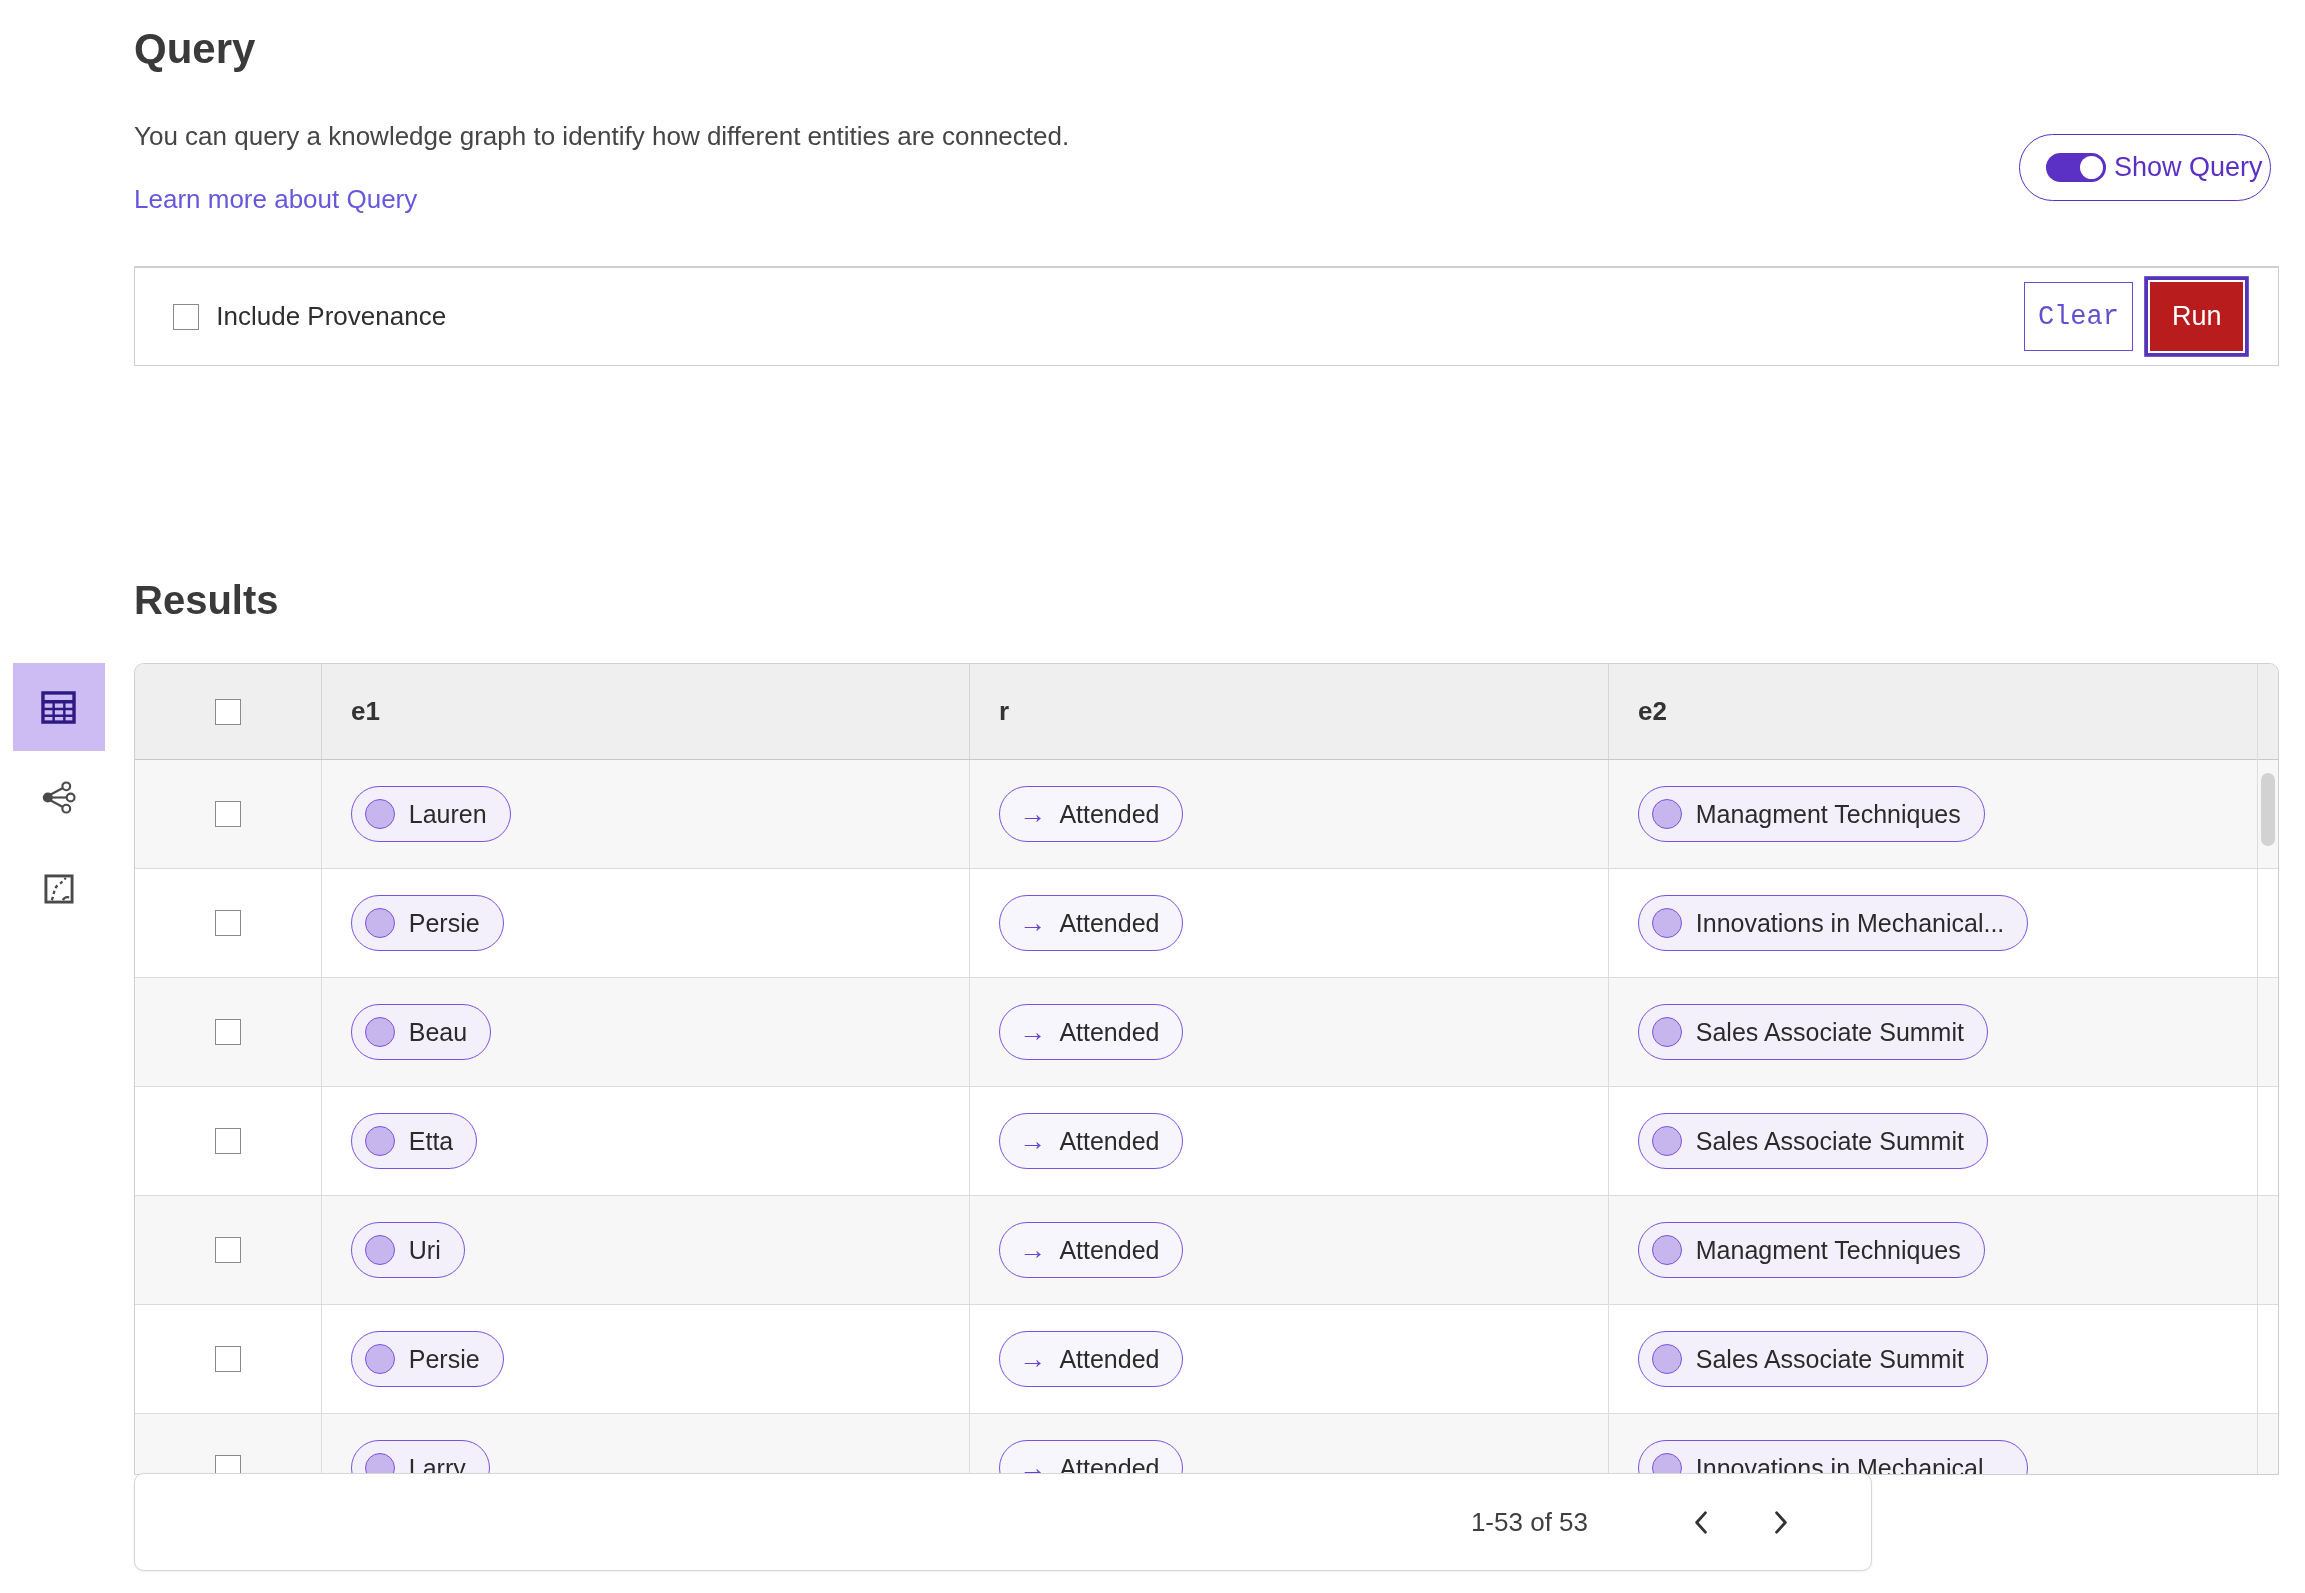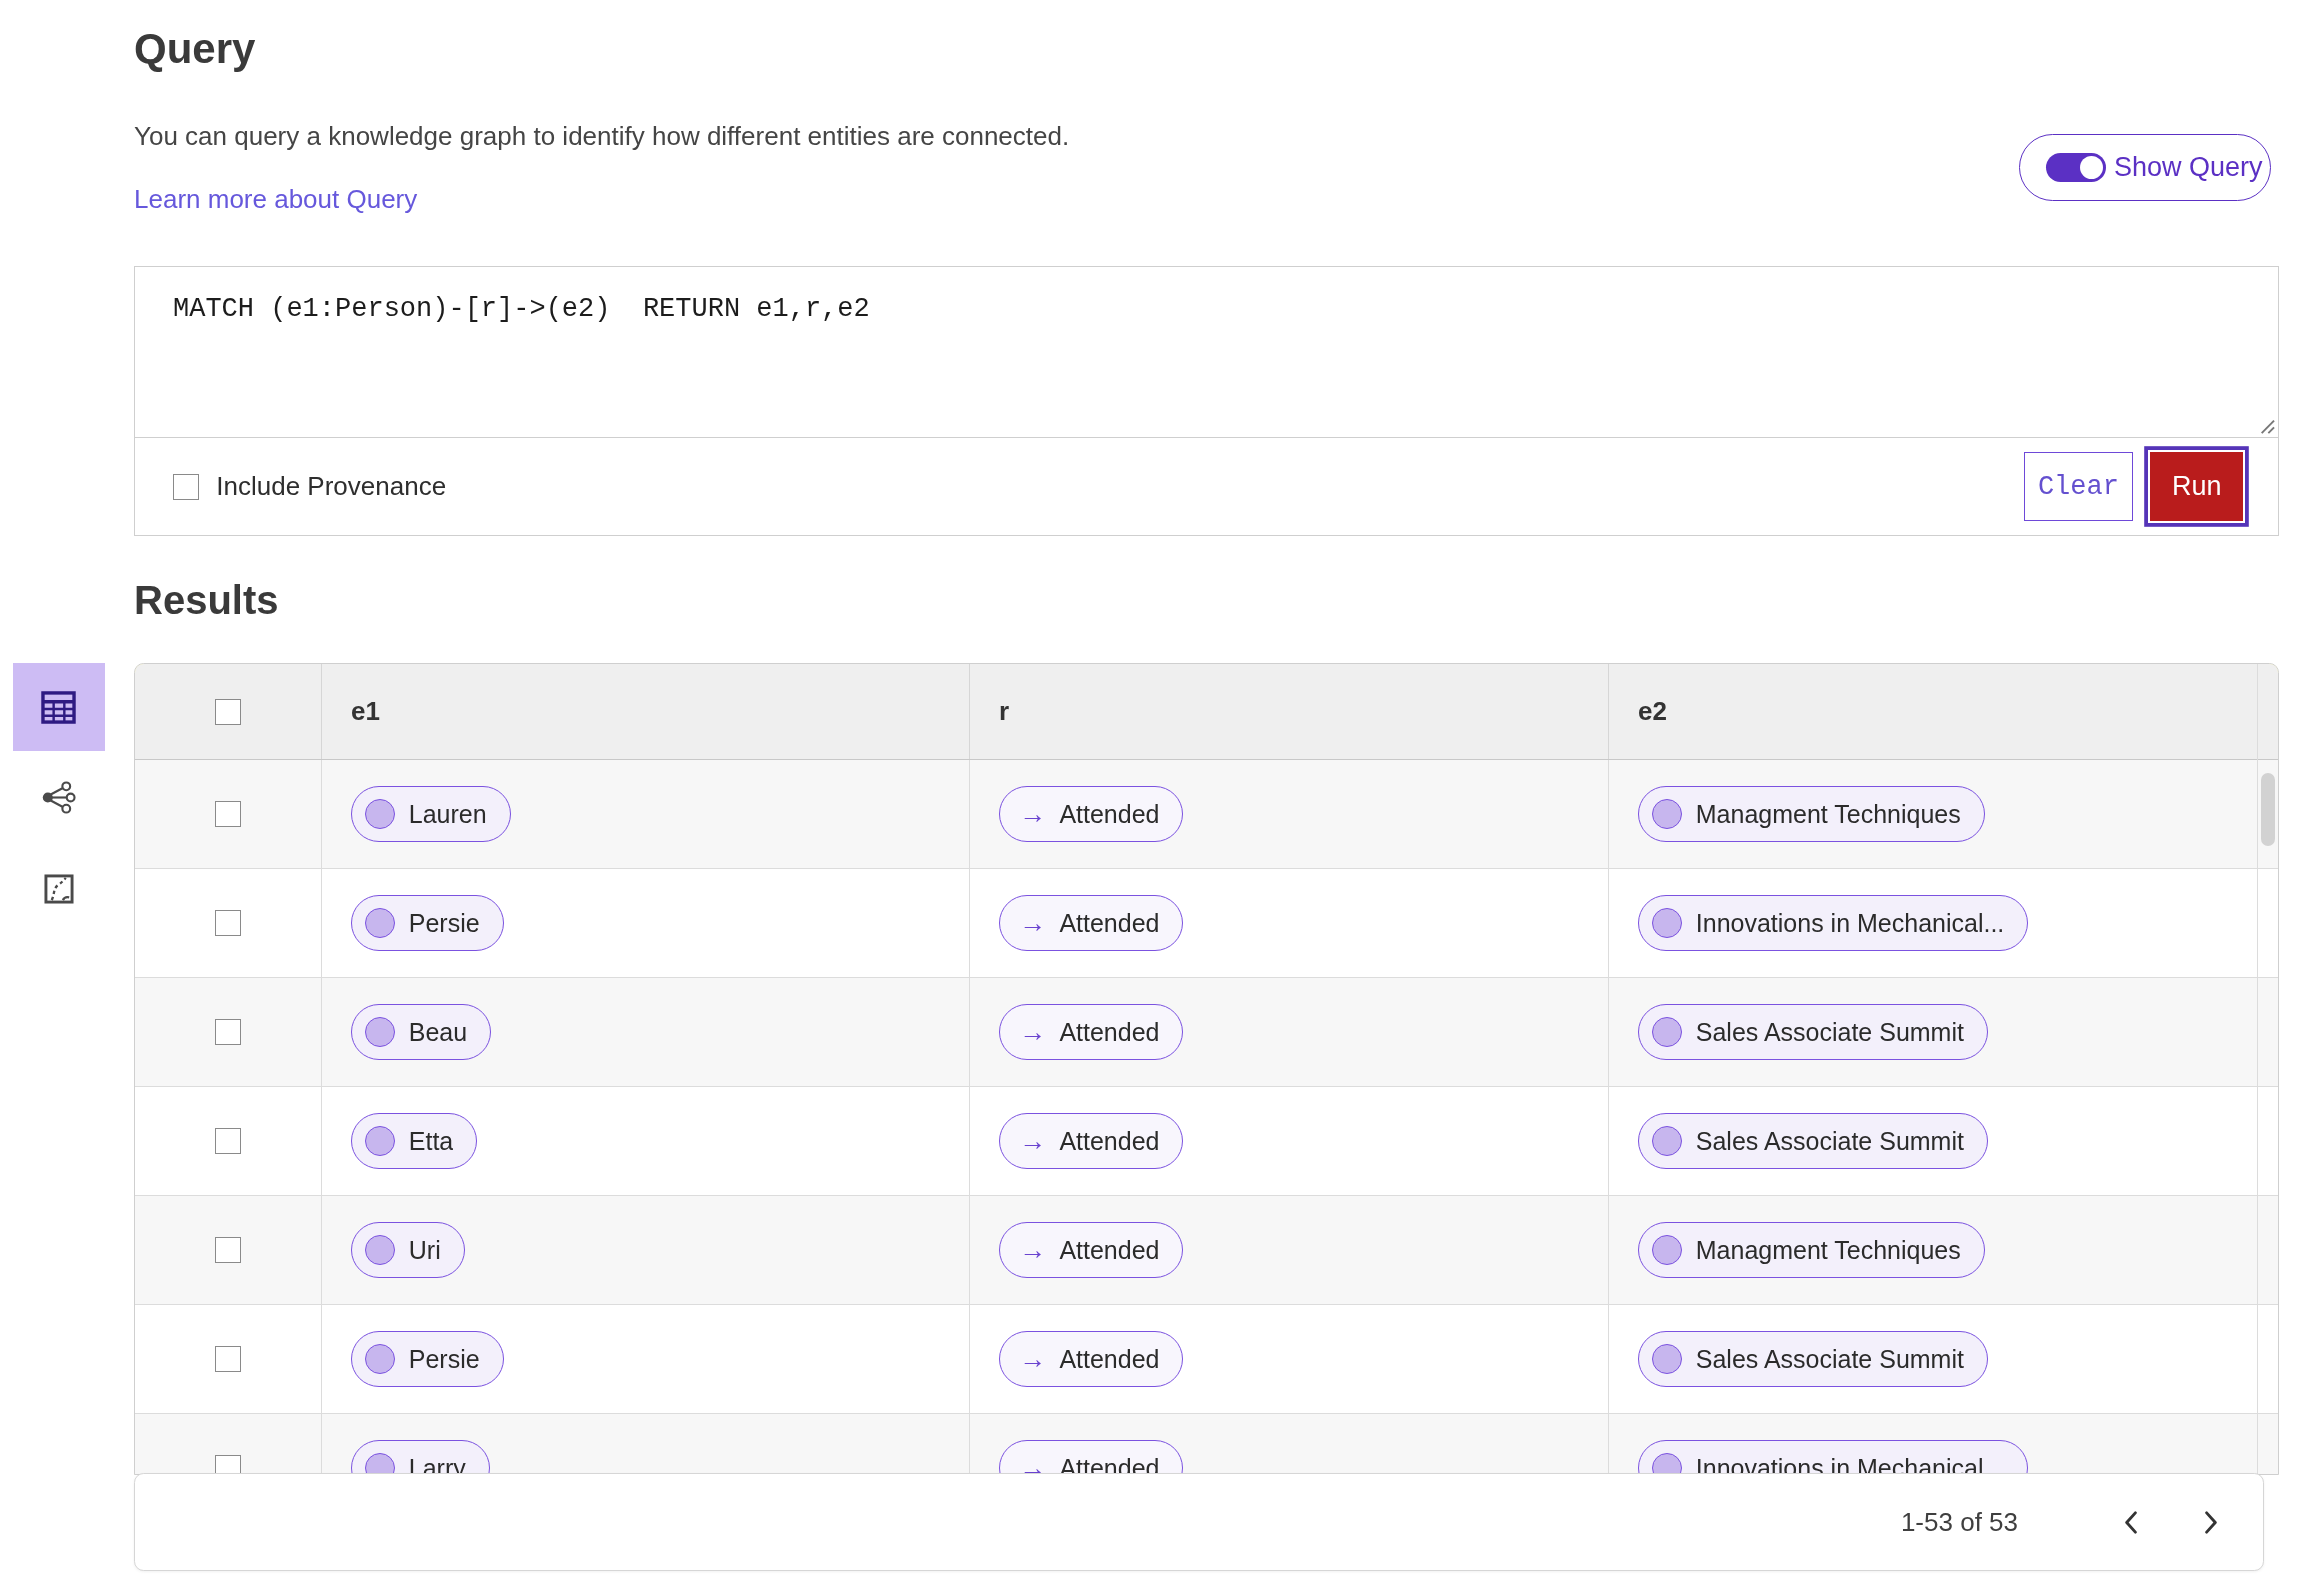--- a/index.html
+++ b/index.html
@@ -56,50 +56,43 @@
     border-radius: 29px; padding: 0 23px 0 13.4px; cursor: pointer; max-width: 96%; }
   .pill.entity { background: #f3f0fb; }
   .pill.relation { background: #f8f6fd; padding-left: 19px; }
   .dot { width: 30px; height: 30px; border-radius: 50%; background: #c7b6ee; border: 1.9px solid #7b52e0; flex: none; }
   .pill-label { font-size: 25px; color: #2b2b2b; margin-left: 13.4px; white-space: nowrap; overflow: hidden; }
   .arrow { font-size: 27px; color: #6a43d0; flex: none; }
 
   .scroll-track { position: absolute; top: 0; right: 0; width: 21px; height: 100%; border-left: 1px solid #dcdcdc; }
   .scroll-thumb { position: absolute; top: 109px; right: 2.9px; width: 14.4px; height: 73px; background: #d2d2d2; border-radius: 7.7px; cursor: pointer; }
 
-  .pagination-bar { position: absolute; left: 134px; top: 1473px; width: 2130px; height: 98px; background: #fff;
+  .pagination-bar { position: absolute; left: 134px; top: 1473px; width: 1738px; height: 98px; background: #fff;
     border: 1px solid #d6d6d6; border-radius: 9.6px; box-shadow: 0 1px 2.9px rgba(0,0,0,0.06);
-    display: flex; align-items: center; justify-content: flex-end; padding-right: 32px; }
+    display: flex; align-items: center; justify-content: flex-end; padding-right: 70px; }
   .page-range { font-size: 26px; color: #3f3f3f; margin-right: 92px; }
   .page-btn { width: 42px; height: 42px; background: transparent; border: none; cursor: pointer;
     display: flex; align-items: center; justify-content: center; }
   .page-btn + .page-btn { margin-left: 37px; }
 </style>
 </head>
 <body>
 
 <h1 class="page-title">Query</h1>
 <div class="query-desc">You can query a knowledge graph to identify how different entities are connected.</div>
 <a class="query-link">Learn more about Query</a>
 
 <div class="show-query-btn">
   <span class="toggle">
       <span class="toggle-knob"></span>
     </span>
   <span class="show-query-label">Show Query</span>
 </div>
 
 <div class="query-box">
-  <div class="query-editor">
-    <div class="query-text">MATCH (e1:Person)-[r]-&gt;(e2)  RETURN e1,r,e2</div>
-    <svg class="resize-handle" viewBox="0 0 20 20">
-      <line x1="6" y1="19" x2="19" y2="6" stroke="#777" stroke-width="2"></line>
-      <line x1="13" y1="19" x2="19" y2="13" stroke="#777" stroke-width="2"></line>
-    </svg>
-  </div>
   <div class="query-actions">
     <span class="checkbox"></span>
     <span class="include-prov-label">Include Provenance</span>
     <span class="actions-spacer"></span>
     <button class="btn-clear">Clear</button>
     <button class="btn-run">Run</button>
   </div>
 </div>
 
 <h2 class="results-title">Results</h2>

